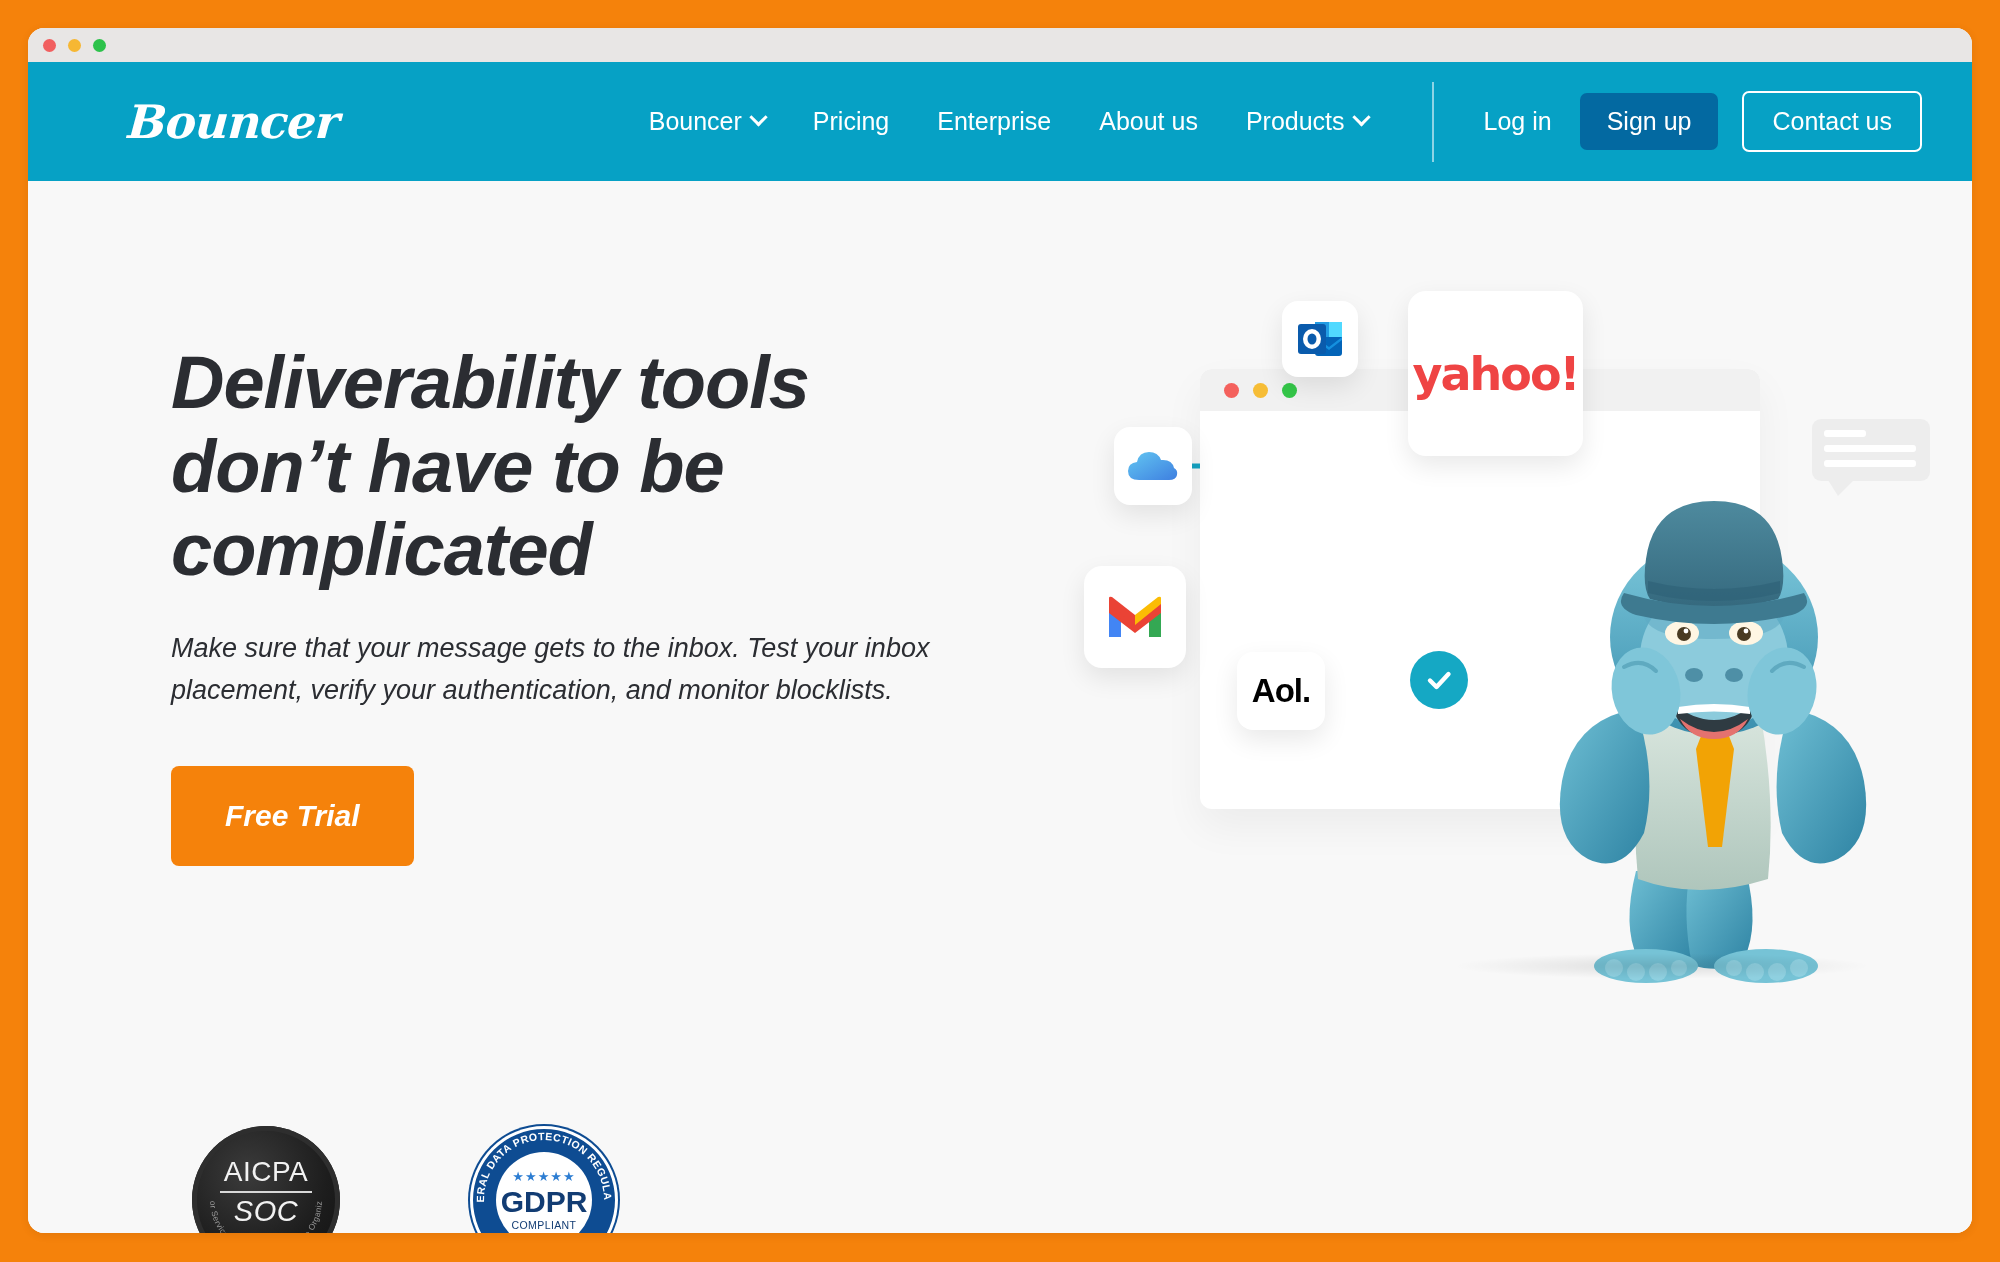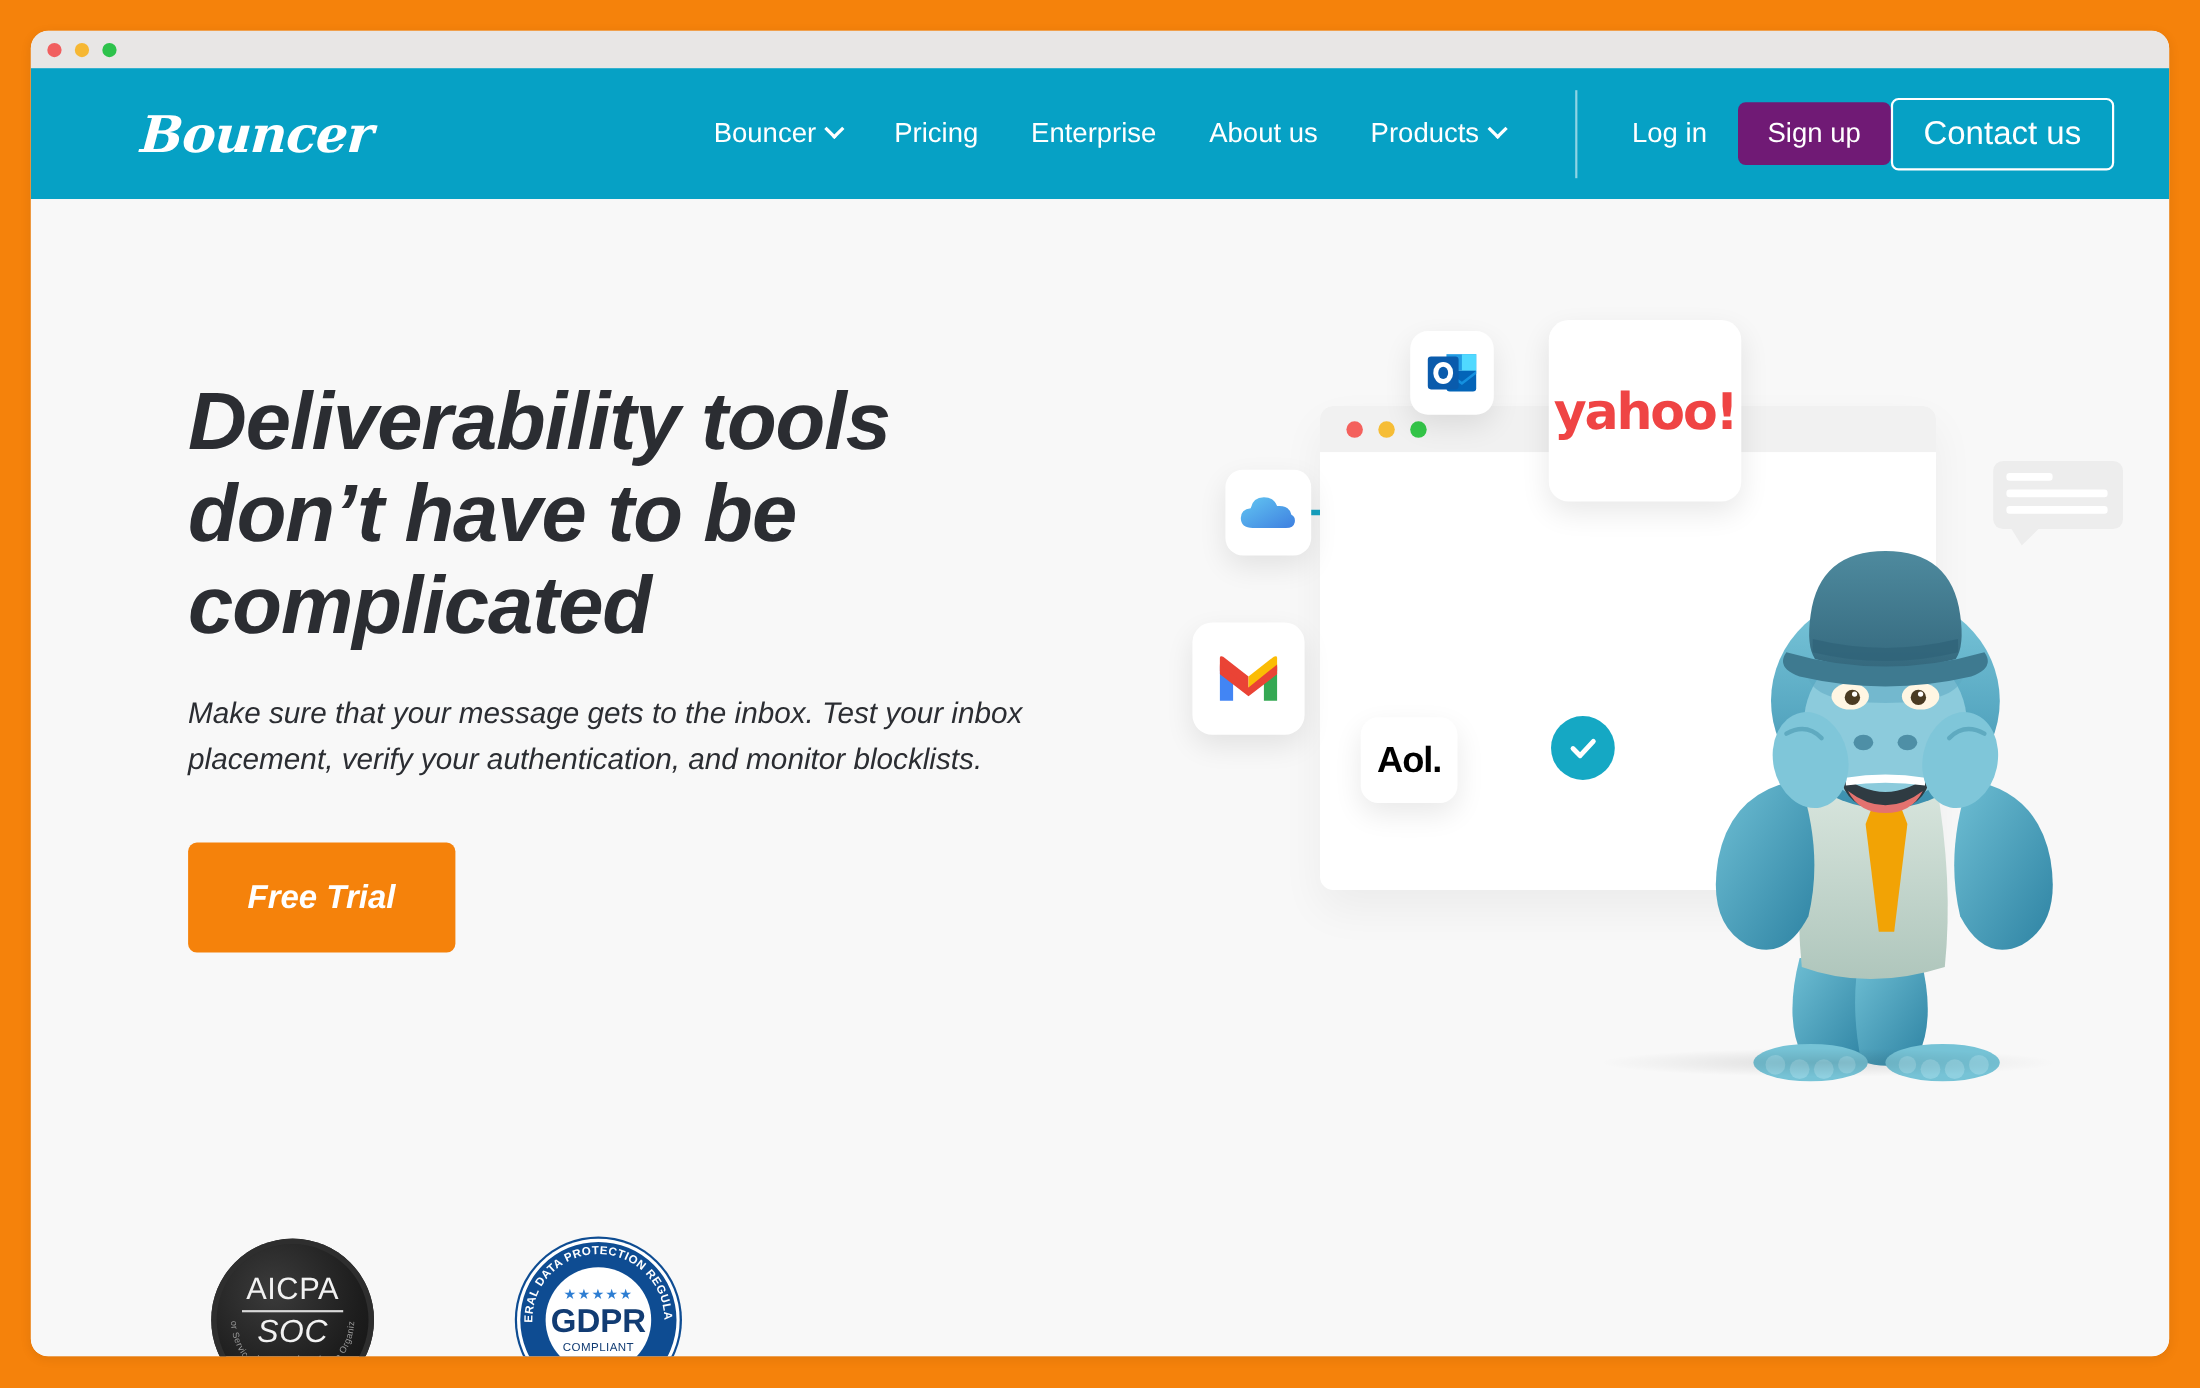--- a/index.html
+++ b/index.html
@@ -76,36 +76,37 @@
   .divider{
     width:2px;
     height:80px;
     background:rgba(255,255,255,.55);
     margin:0 26px 0 40px;
   }
   .btn-login{
     color:#fff; font-size:25px; cursor:pointer; padding:0 24px; white-space:nowrap;
   }
   .btn-signup{
-    background:#701a75;
+    background:#0369a1;
     color:#fff;
     font-size:25px;
     border-radius:7px;
     padding:14px 27px;
     cursor:pointer;
     margin-left:4px;
     white-space:nowrap;
   }
   .btn-contact{
     border:2px solid #fff;
     color:#fff;
-    font-size:30px;
+    font-size:25px;
     border-radius:7px;
     padding:14px 28px;
     cursor:pointer;
+    margin-left:24px;
     white-space:nowrap;
   }
 
   
   .hero{
     position:relative;
     height:1052px;
     background:#F8F8F8;
   }
   .hero-left{

